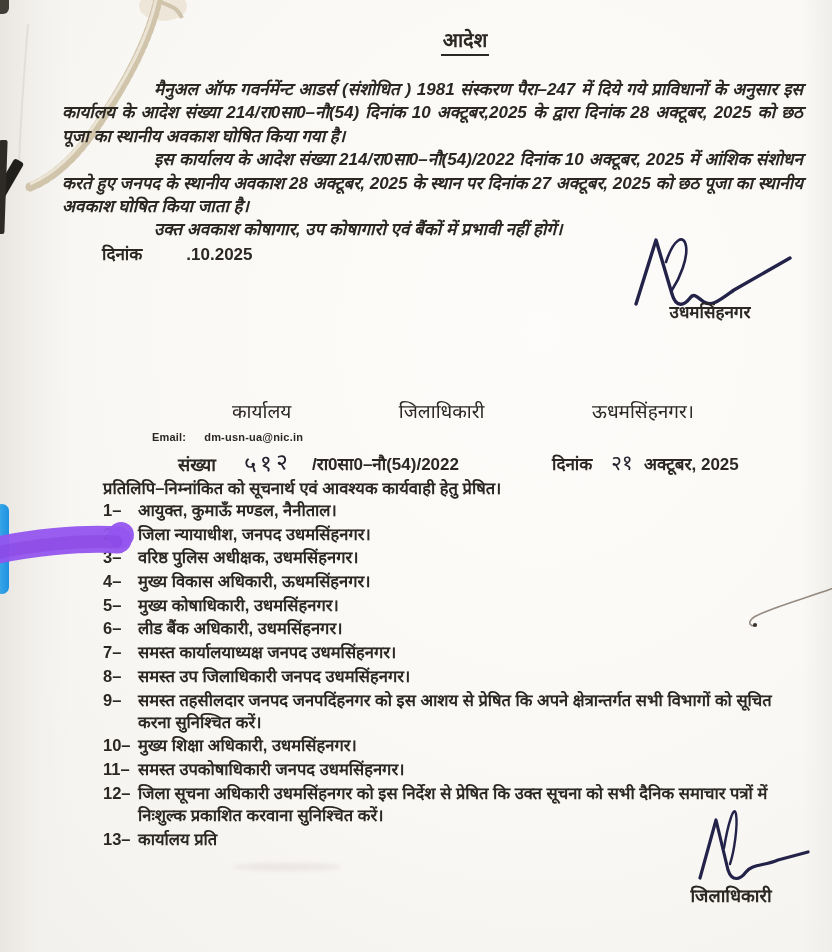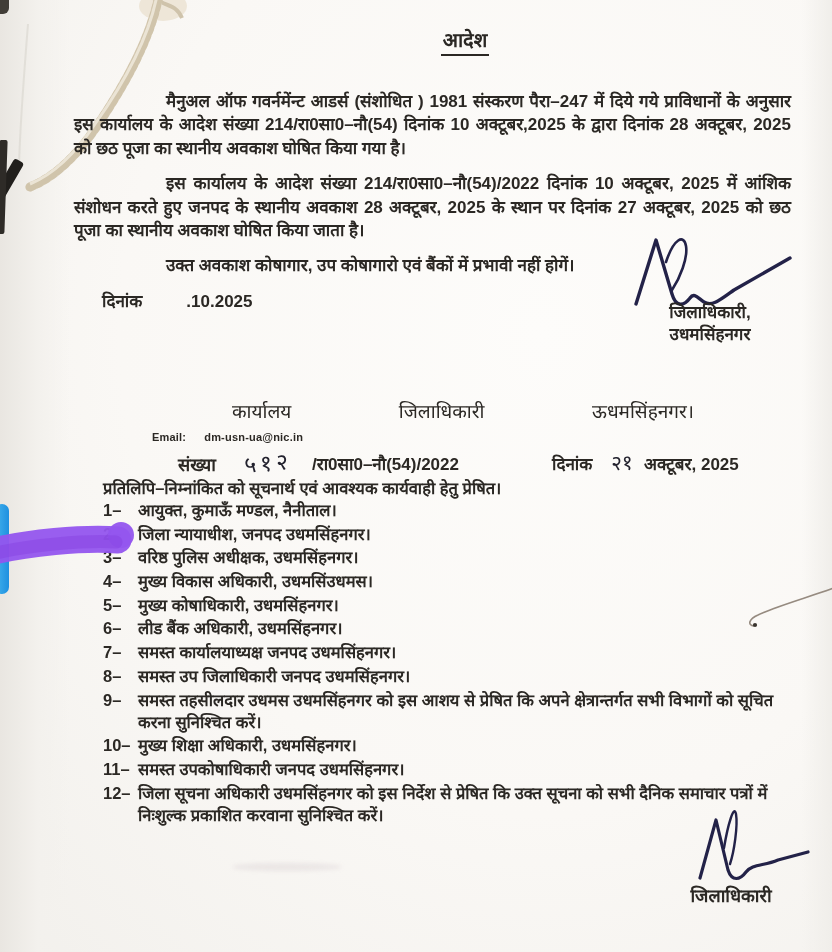--- a/index.html
+++ b/index.html
@@ -18,21 +18,21 @@
     position:absolute;top:26px;left:0;width:100%;text-align:center;
   }
   .title span{
     display:inline-block;margin-left:98px;font-size:20px;font-weight:bold;
     border-bottom:2px solid #2b2824;padding:0 2px 1px;
   }
   .body-text{
     position:absolute;left:62px;top:78px;width:741px;
     font-size:17px;font-weight:bold;line-height:23.4px;text-align:justify;
   }
-  .body-text p{margin:12px;text-indent:92px;}
+  .body-text p{margin:0;text-indent:92px;font-style:italic;}
   .date-row{display:flex;margin-top:1px;padding-left:40px;font-weight:bold;}
   .date-row .gap{width:44px;}
   .sig{position:absolute;text-align:center;font-weight:bold;}
   .sig1{left:606px;top:302px;width:208px;font-size:17px;line-height:22px;}
   .sig2{left:636px;top:884px;width:190px;font-size:18px;line-height:25px;}
   .sig-stroke{position:absolute;}
   .office-line{
     position:absolute;left:232px;top:398px;width:462px;
     display:flex;justify-content:space-between;
     font-size:19px;font-weight:normal;
@@ -117,21 +117,20 @@
       <span class="gap"></span>
       <span>.10.2025</span>
     </div>
   </div>
 
   <svg class="sig-stroke" style="left:622px;top:232px" width="180" height="78" viewBox="0 0 180 78">
     <path d="M14,72 L34,8 L50,62 C54,76 62,74 68,66 C72,60 76,66 82,70 C90,75 98,68 112,58 L168,26" stroke="#232248" stroke-width="3.4" fill="none" stroke-linecap="round" stroke-linejoin="round"></path>
     <path d="M44,30 C52,6 62,2 64,14 C66,26 58,46 50,58" stroke="#232248" stroke-width="2.6" fill="none" stroke-linecap="round"></path>
   </svg>
   <div class="sig sig1">
-    <div>जिलाधिकारी,</div>
     <div>उधमसिंहनगर</div>
   </div>
 
   <div class="office-line">
     <span>कार्यालय</span>
     <span>जिलाधिकारी</span>
     <span>ऊधमसिंहनगर।</span>
   </div>
 
   <div class="contact-line">
@@ -159,53 +158,57 @@
     <div class="copy-row">
         <span class="copy-num">2–</span>
         <span class="copy-text">जिला न्यायाधीश, जनपद उधमसिंहनगर।</span>
       </div>
     <div class="copy-row">
         <span class="copy-num">3–</span>
         <span class="copy-text">वरिष्ठ पुलिस अधीक्षक, उधमसिंहनगर।</span>
       </div>
     <div class="copy-row">
         <span class="copy-num">4–</span>
-        <span class="copy-text">मुख्य विकास अधिकारी, उधमसिंउधमस।</span>
+        <span class="copy-text">मुख्य विकास अधिकारी, ऊधमसिंहनगर।</span>
       </div>
     <div class="copy-row">
         <span class="copy-num">5–</span>
         <span class="copy-text">मुख्य कोषाधिकारी, उधमसिंहनगर।</span>
       </div>
     <div class="copy-row">
         <span class="copy-num">6–</span>
         <span class="copy-text">लीड बैंक अधिकारी, उधमसिंहनगर।</span>
       </div>
     <div class="copy-row">
         <span class="copy-num">7–</span>
         <span class="copy-text">समस्त कार्यालयाध्यक्ष जनपद उधमसिंहनगर।</span>
       </div>
     <div class="copy-row">
         <span class="copy-num">8–</span>
         <span class="copy-text">समस्त उप जिलाधिकारी जनपद उधमसिंहनगर।</span>
       </div>
     <div class="copy-row">
         <span class="copy-num">9–</span>
-        <span class="copy-text">समस्त तहसीलदार उधमस उधमसिंहनगर को इस आशय से प्रेषित कि अपने क्षेत्रान्तर्गत सभी विभागों को सूचित करना सुनिश्चित करें।</span>
+        <span class="copy-text">समस्त तहसीलदार जनपद जनपदिंहनगर को इस आशय से प्रेषित कि अपने क्षेत्रान्तर्गत सभी विभागों को सूचित करना सुनिश्चित करें।</span>
       </div>
     <div class="copy-row">
         <span class="copy-num">10–</span>
         <span class="copy-text">मुख्य शिक्षा अधिकारी, उधमसिंहनगर।</span>
       </div>
     <div class="copy-row">
         <span class="copy-num">11–</span>
         <span class="copy-text">समस्त उपकोषाधिकारी जनपद उधमसिंहनगर।</span>
       </div>
     <div class="copy-row">
         <span class="copy-num">12–</span>
         <span class="copy-text">जिला सूचना अधिकारी उधमसिंहनगर को इस निर्देश से प्रेषित कि उक्त सूचना को सभी दैनिक समाचार पत्रों में निःशुल्क प्रकाशित करवाना सुनिश्चित करें।</span>
+      </div>
+    <div class="copy-row">
+        <span class="copy-num">13–</span>
+        <span class="copy-text">कार्यालय प्रति</span>
       </div>
   </div>
 
   <div class="blue-strip"></div>
   <svg style="left:-10px;top:512px" width="165" height="70" viewBox="0 0 165 70">
     <path d="M0,40 C35,31 95,25 128,28" stroke="#9455ee" stroke-width="27" fill="none" stroke-linecap="round" opacity="0.95"></path>
     <circle cx="131" cy="23" r="13" fill="#9455ee" opacity="0.95"></circle>
     <path d="M2,42 C38,33 96,28 126,30" stroke="#8441e0" stroke-width="13" fill="none" stroke-linecap="round" opacity="0.45"></path>
   </svg>
 

